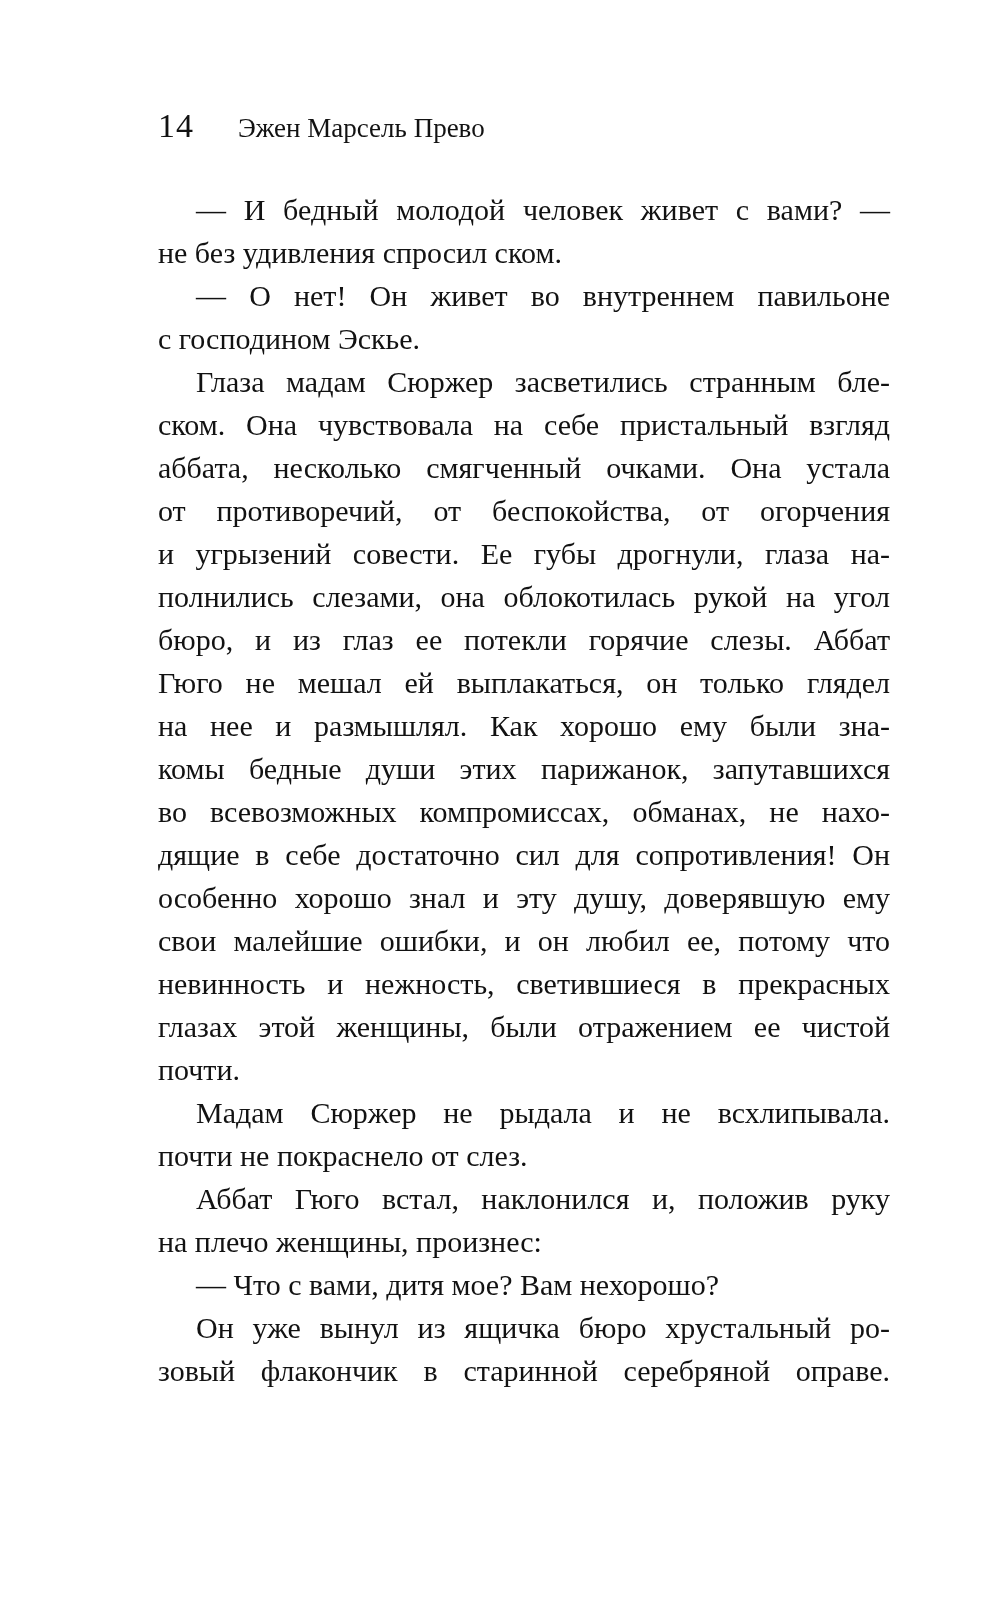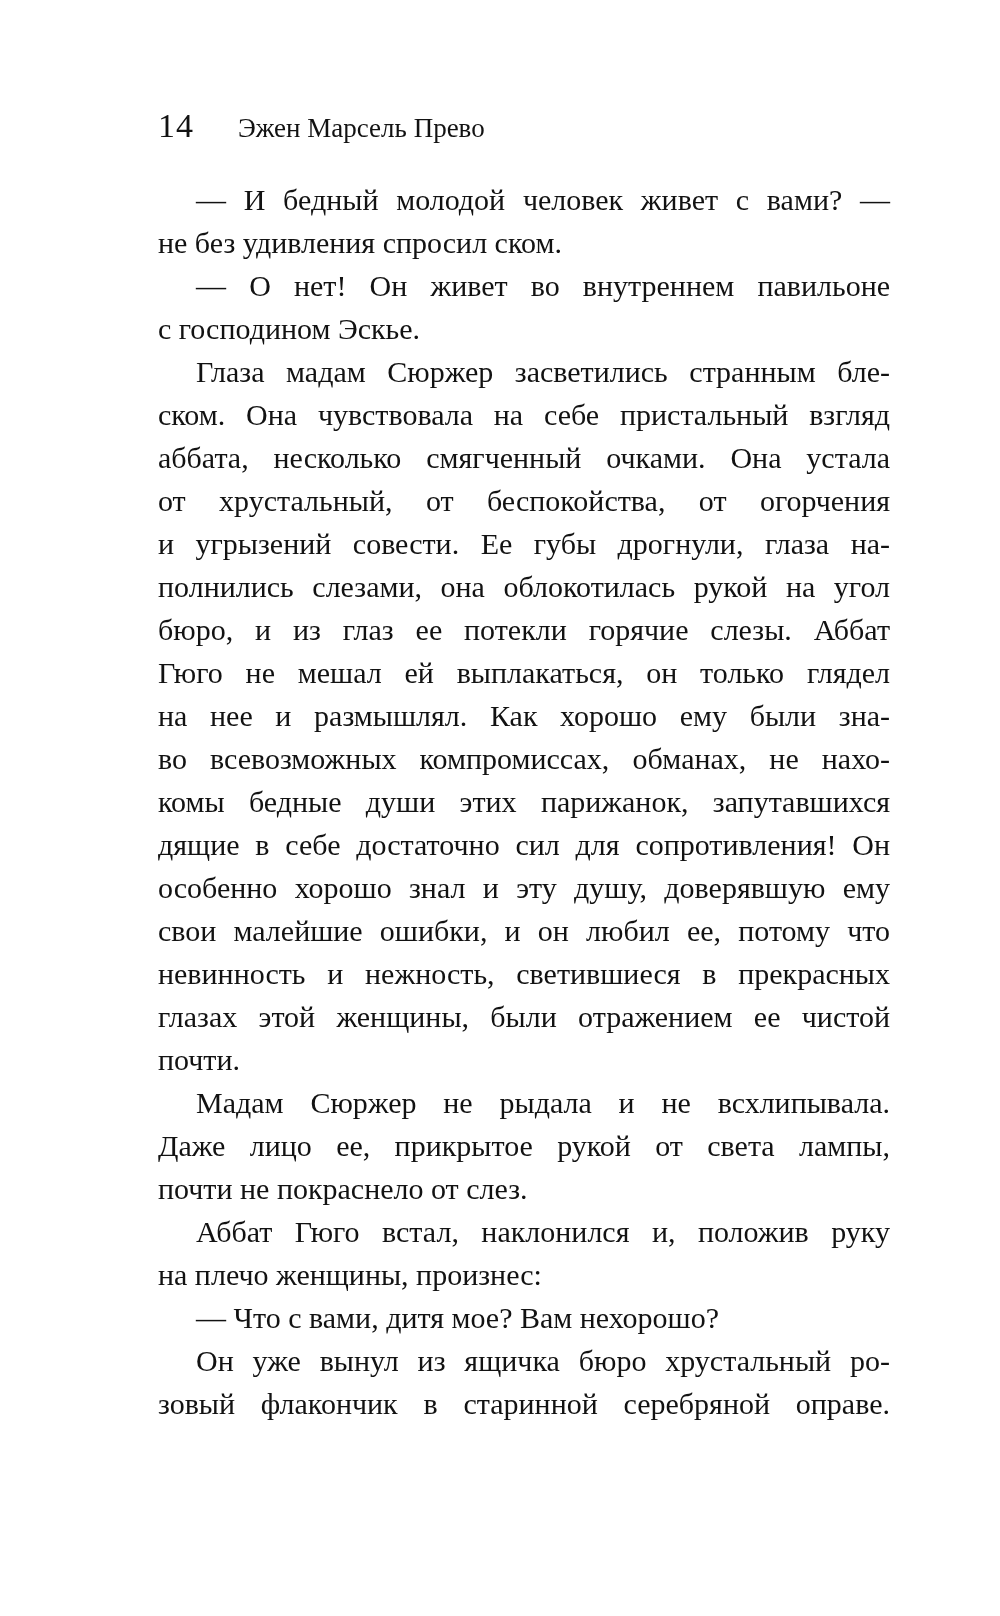--- a/index.html
+++ b/index.html
@@ -26,21 +26,21 @@
   .pagenum {
     font-size: 34px;
     line-height: 40px;
     letter-spacing: 1px;
   }
   .author {
     font-size: 27px;
     line-height: 40px;
   }
   .text-block {
-    margin-top: 30px;
+    margin-top: 40px;
     width: 732px;
   }
   .para {
     margin: 0;
   }
   .line {
     font-size: 30px;
     line-height: 43px;
     text-align: justify;
     text-align-last: justify;
@@ -69,38 +69,37 @@
         <div class="line lastleft">не без удивления спросил ском.</div>
       </div>
       <div class="para">
         <div class="line first">— О нет! Он живет во внутреннем павильоне</div>
         <div class="line lastleft">с господином Эскье.</div>
       </div>
       <div class="para">
         <div class="line first">Глаза мадам Сюржер засветились странным бле-</div>
         <div class="line">ском. Она чувствовала на себе пристальный взгляд</div>
         <div class="line">аббата, несколько смягченный очками. Она устала</div>
-        <div class="line">от хрустальный, от беспокойства, от огорчения</div>
+        <div class="line">от противоречий, от беспокойства, от огорчения</div>
         <div class="line">и угрызений совести. Ее губы дрогнули, глаза на-</div>
         <div class="line">полнились слезами, она облокотилась рукой на угол</div>
         <div class="line">бюро, и из глаз ее потекли горячие слезы. Аббат</div>
         <div class="line">Гюго не мешал ей выплакаться, он только глядел</div>
         <div class="line">на нее и размышлял. Как хорошо ему были зна-</div>
+        <div class="line">комы бедные души этих парижанок, запутавшихся</div>
         <div class="line">во всевозможных компромиссах, обманах, не нахо-</div>
-        <div class="line">комы бедные души этих парижанок, запутавшихся</div>
         <div class="line">дящие в себе достаточно сил для сопротивления! Он</div>
         <div class="line">особенно хорошо знал и эту душу, доверявшую ему</div>
         <div class="line">свои малейшие ошибки, и он любил ее, потому что</div>
         <div class="line">невинность и нежность, светившиеся в прекрасных</div>
         <div class="line">глазах этой женщины, были отражением ее чистой</div>
         <div class="line lastleft">почти.</div>
       </div>
       <div class="para">
         <div class="line first">Мадам Сюржер не рыдала и не всхлипывала.</div>
-        <div class="line">Даже лицо ее, прикрытое рукой от света лампы,</div>
         <div class="line lastleft">почти не покраснело от слез.</div>
       </div>
       <div class="para">
         <div class="line first">Аббат Гюго встал, наклонился и, положив руку</div>
         <div class="line lastleft">на плечо женщины, произнес:</div>
       </div>
       <div class="para">
         <div class="line first lastleft">— Что с вами, дитя мое? Вам нехорошо?</div>
       </div>
       <div class="para">

